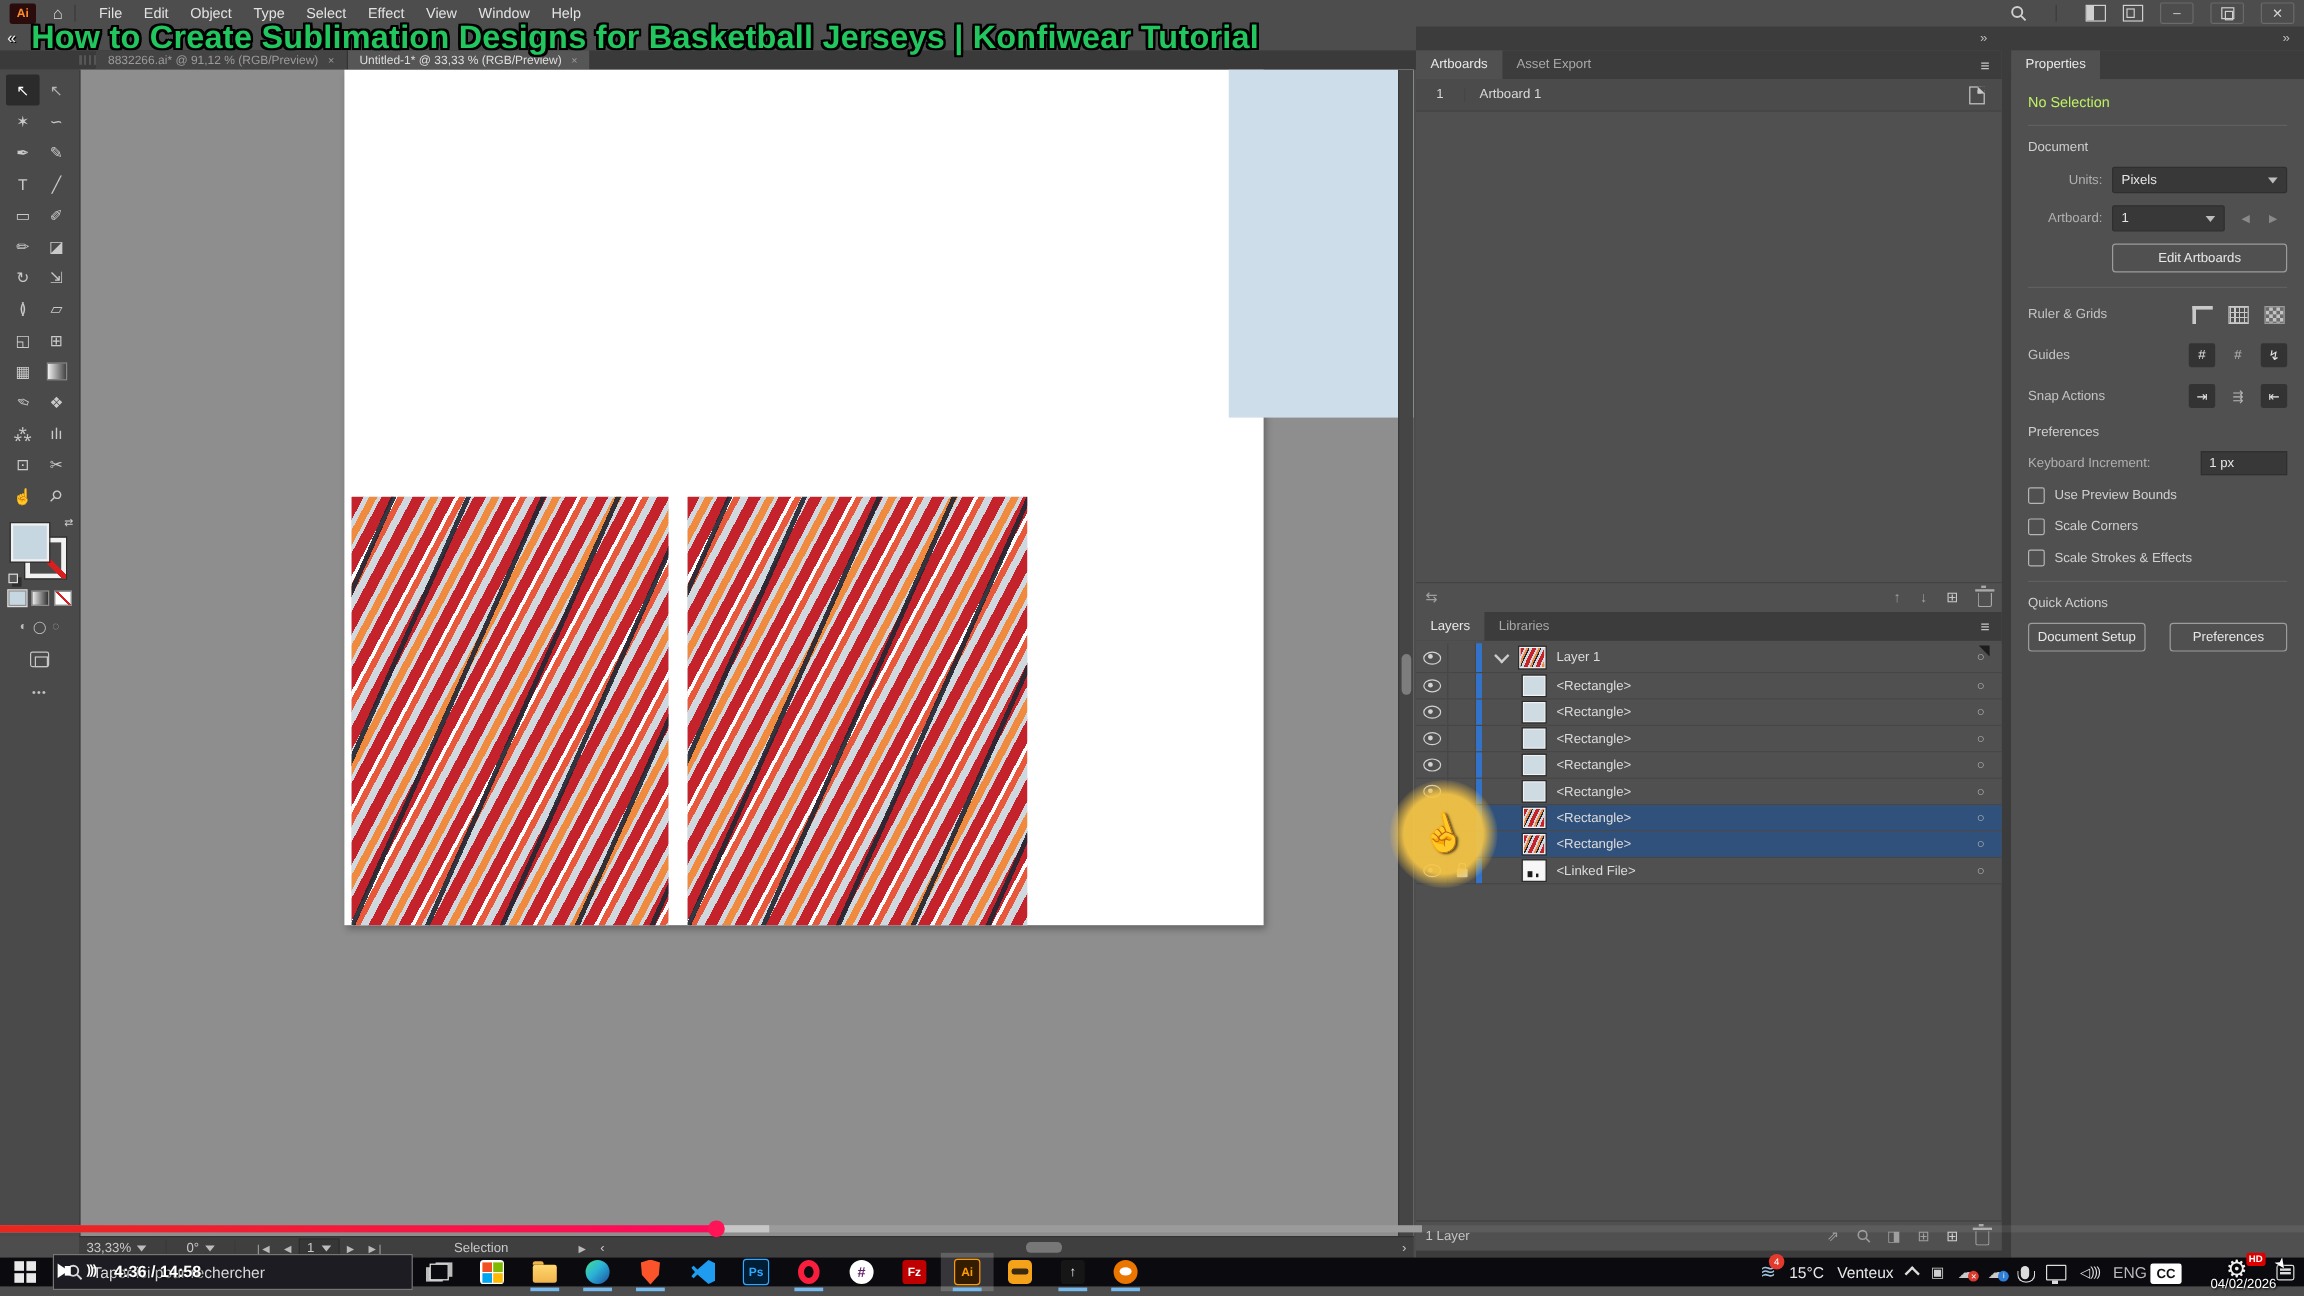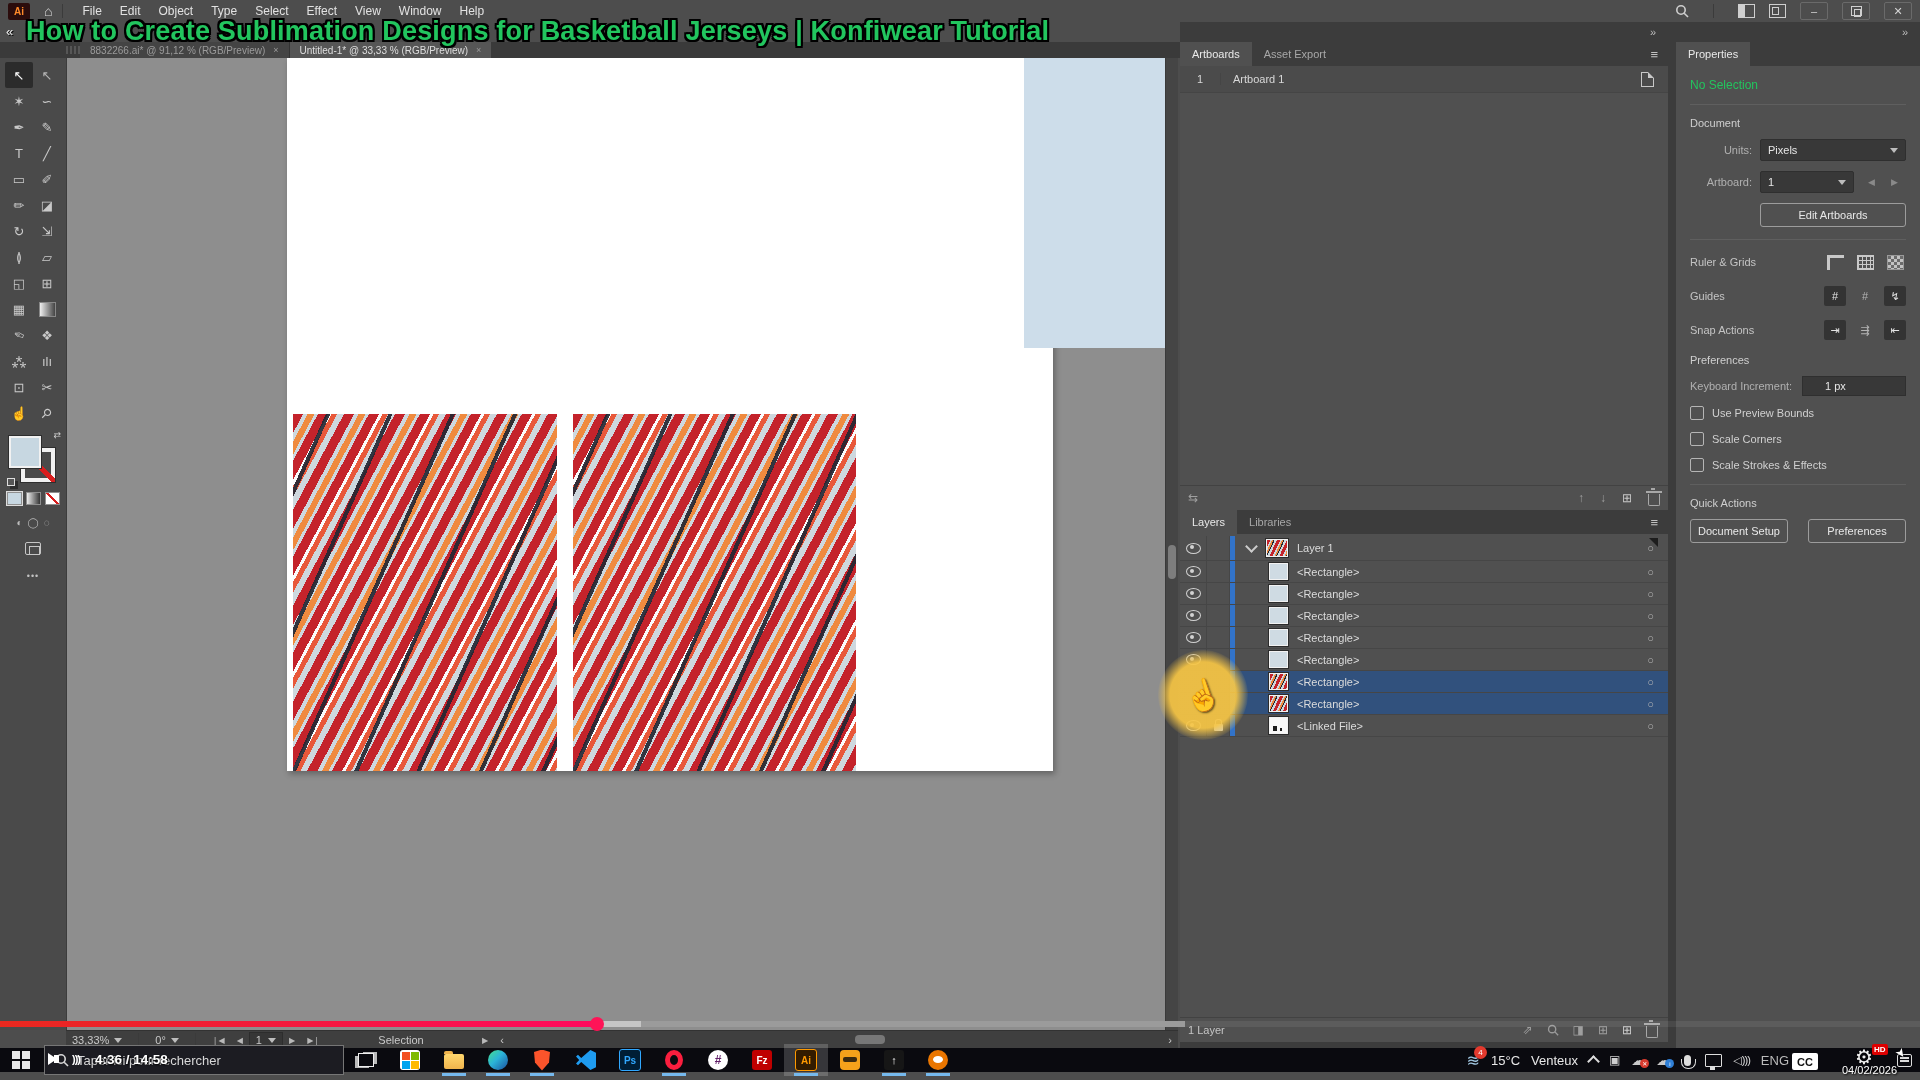--- a/index.html
+++ b/index.html
@@ -138,21 +138,21 @@
   .plain{width:22px;height:20px;display:flex;align-items:center;justify-content:center;color:#b4b4b4;font-size:11px}
   .ic-ruler{width:14px;height:12px;border-left:3px solid #c9c9c9;border-top:3px solid #c9c9c9}
   .ic-grid{width:15px;height:13px;background:
      repeating-linear-gradient(0deg,#c9c9c9 0 1px,transparent 1px 4px),
      repeating-linear-gradient(90deg,#c9c9c9 0 1px,transparent 1px 4px);border:1px solid #c9c9c9}
   .ic-checker{width:15px;height:13px;background:repeating-conic-gradient(#c2c2c2 0 25%,#6b6b6b 0 50%);background-size:6px 6px;border:1px solid #9a9a9a}
   .cbrow{display:flex;align-items:center;gap:8px;margin-bottom:12px;color:#d0d0d0}
   .cb{width:12px;height:12px;border:1px solid #b5b5b5;border-radius:2px;background:transparent;flex:none}
   .qbtns{display:flex;gap:20px}
   .qbtns .btn{flex:1}
-  .kinput{width:58px;height:18px;background:#383838;border:1px solid #2f2f2f;color:#e6e6e6;display:flex;align-items:center;padding:0 22px;margin-left:auto}
+  .kinput{width:58px;height:18px;background:#383838;border:1px solid #2f2f2f;color:#e6e6e6;display:flex;align-items:center;padding:0 6px;margin-left:auto}
   
   .clickhl{left:1158px;top:650px;width:90px;height:90px;border-radius:50%;z-index:60;
     background:radial-gradient(circle,rgba(247,198,69,.92) 0 52%,rgba(247,198,69,0) 72%);display:flex;align-items:center;justify-content:center}
   .clickhl span{color:#fff;font-size:30px;transform:rotate(-18deg);text-shadow:1px 1px 2px rgba(0,0,0,.6)}
   
   .ptrack{left:0;top:1021px;width:1185px;height:6px;background:#9b9b9b;z-index:85}
   .ptrack2{left:1185px;top:1021px;width:735px;height:6px;background:rgba(255,255,255,.07);z-index:85}
   .pbuf{left:597px;top:1021px;width:44px;height:6px;background:#c6c6c6;z-index:86}
   .pplayed{left:0;top:1021px;width:597px;height:6px;background:linear-gradient(90deg,#e8281e,#ff0a5e);z-index:87}
   .pdot{left:590px;top:1017px;width:14px;height:14px;border-radius:50%;background:#ff1457;z-index:88}
@@ -518,21 +518,21 @@
       <span class="trash"></span>
     </div>
   </div>
 </div>
 
 <div class="abs panel pp">
   <div class="ptabs">
     <div class="ptab active">Properties</div>
   </div>
   <div class="pp-body">
-    <div style="color:#22c55e;font-size:12px">No Selection</div>
+    <div style="color:#bef264;font-size:12px">No Selection</div>
     <hr>
     <div class="sechead">Document</div>
     <div class="frow">
       <span class="flabel">Units:</span>
       <span class="selbox">
           <span>Pixels</span>
           <span class="caret"></span>
         </span>
     </div>
     <div class="frow">

